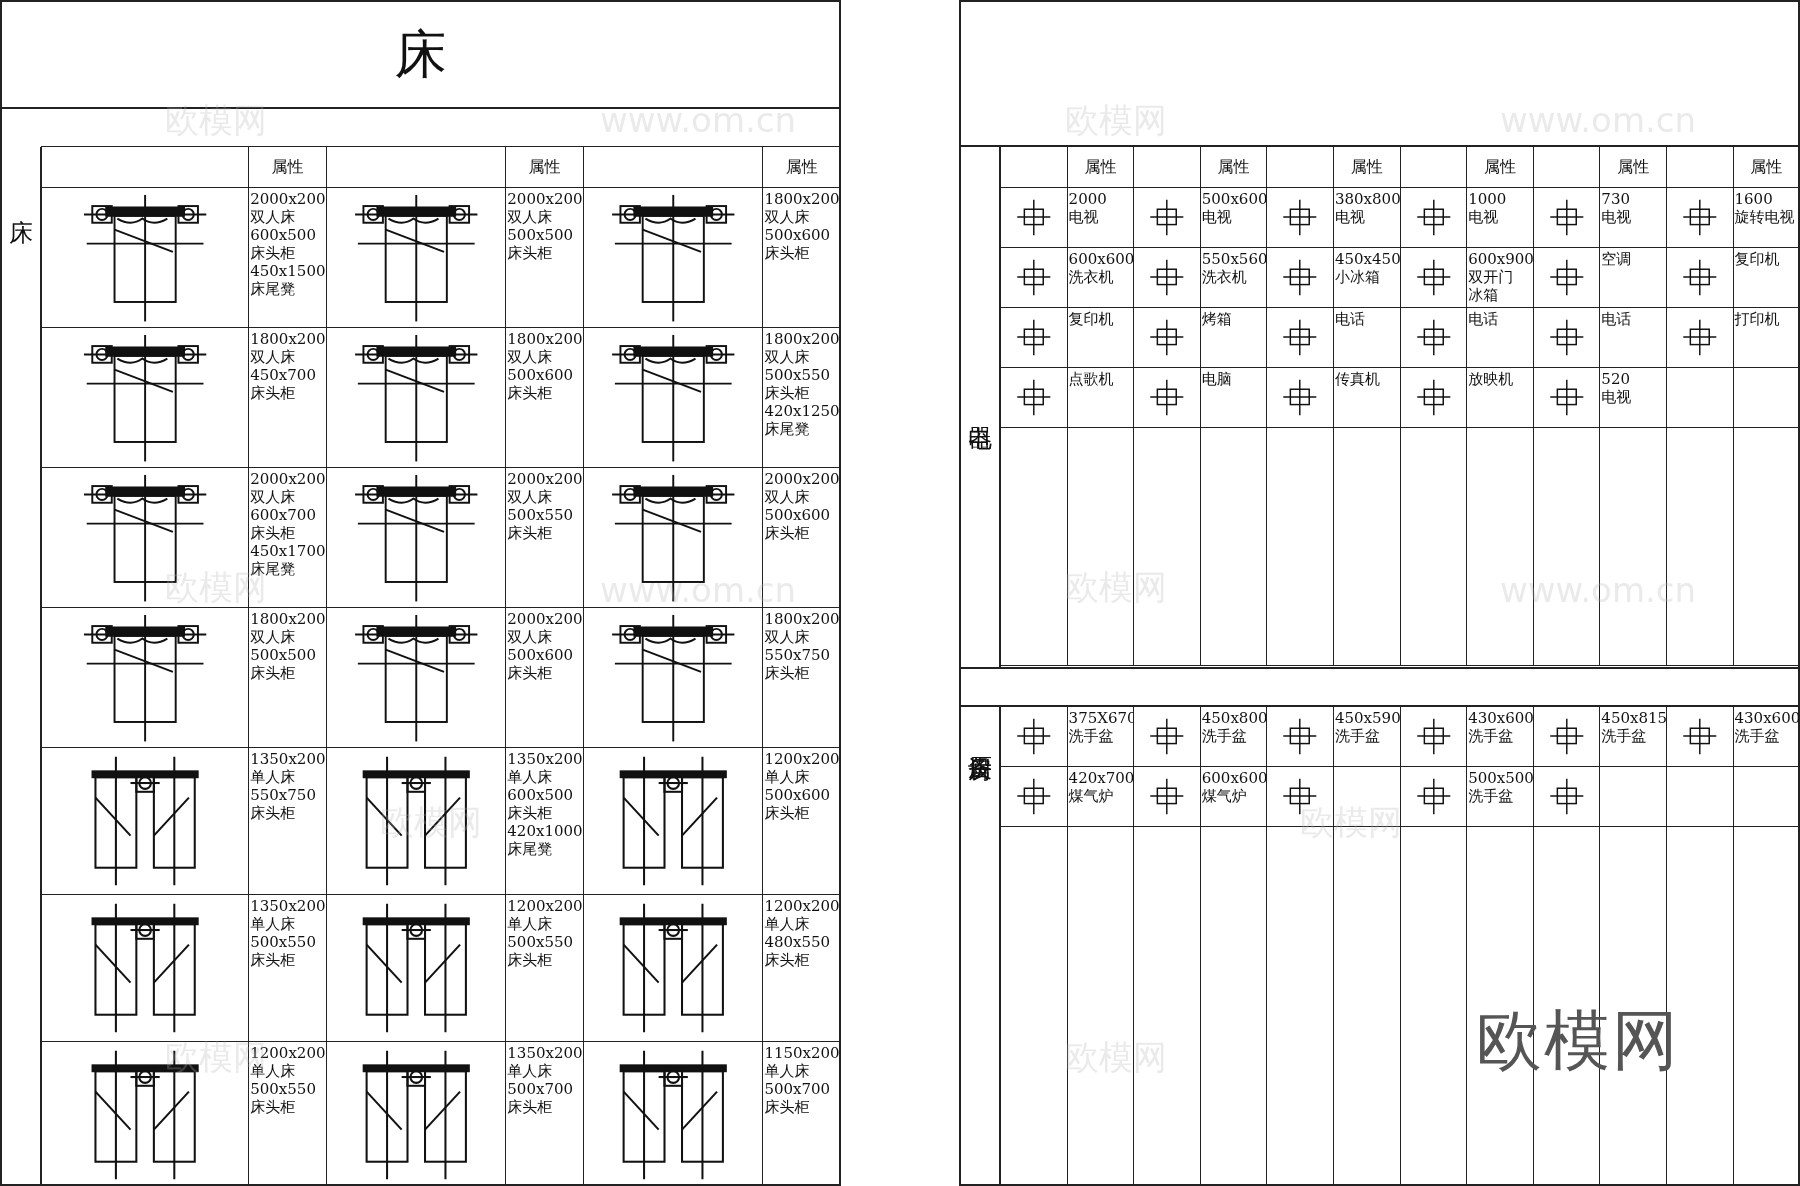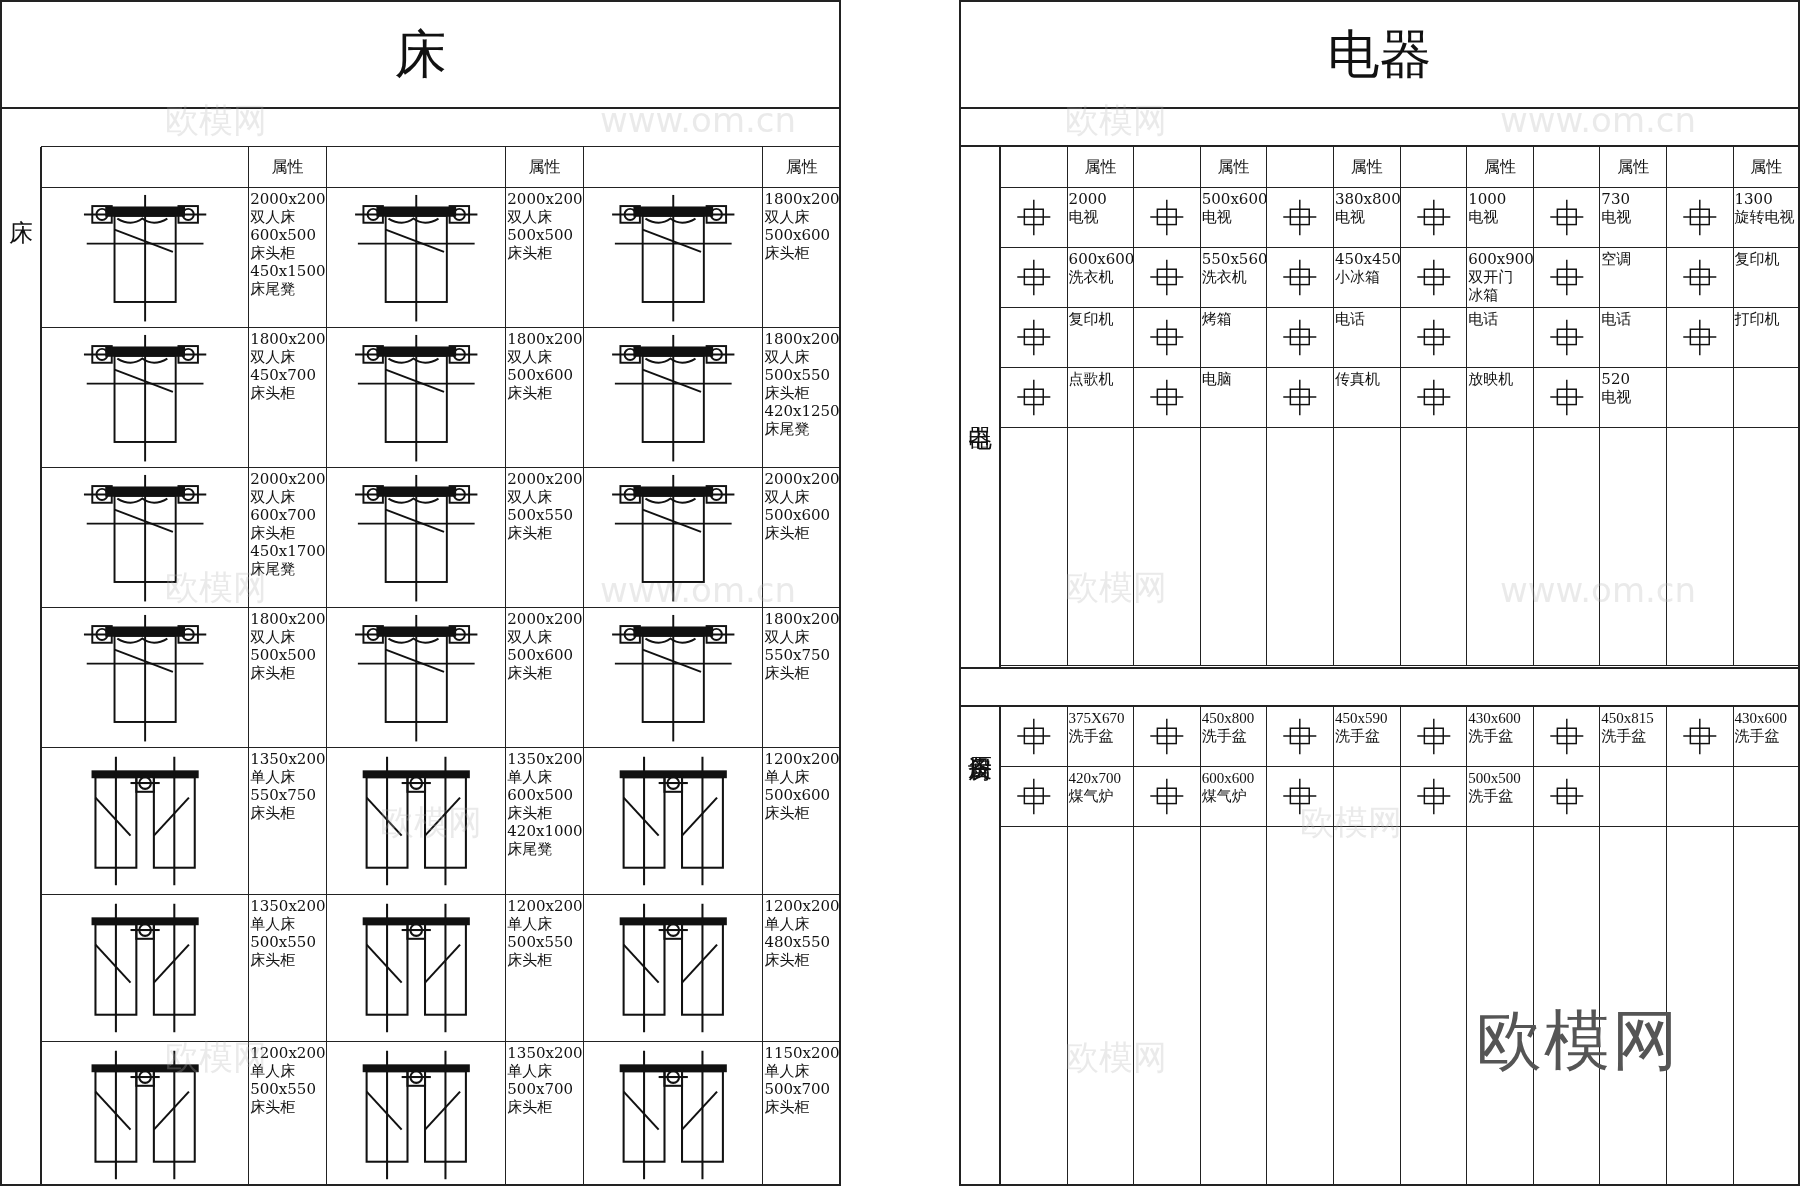--- a/index.html
+++ b/index.html
@@ -455,21 +455,20 @@
           <td class="attr">1150x2000
 单人床
 500x700
 床头柜</td>
         </tr>
       </tbody>
     </table>
 </div>
 
 <div class="panel" id="right">
-  <div class="title">电器</div>
   <div class="subrow"></div>
   <div class="side" style="top:145px;height:520px;justify-content:center;">
     <span style="line-height:40px;writing-mode:vertical-rl;">电器</span>
   </div>
   <table class="grid" id="appgrid" style="left:39px;top:144px;width:800px;">
       <colgroup>
         <col style="width:66.6px">
         <col style="width:66.6px">
         <col style="width:66.6px">
         <col style="width:66.6px">
@@ -543,21 +542,21 @@
           </td>
           <td class="attr">730
 电视</td>
           <td class="sym">
             <svg viewBox="0 0 100 100" fill="none" stroke="#111" stroke-width="2.5">
               <rect x="34" y="36" width="32" height="26"></rect>
               <line x1="50" y1="20" x2="50" y2="80"></line>
               <line x1="22" y1="49" x2="78" y2="49"></line>
             </svg>
           </td>
-          <td class="attr">1300
+          <td class="attr">1600
 旋转电视</td>
         </tr>
         <tr style="height:60px">
           <td class="sym">
             <svg viewBox="0 0 100 100" fill="none" stroke="#111" stroke-width="2.5">
               <rect x="34" y="36" width="32" height="26"></rect>
               <line x1="50" y1="20" x2="50" y2="80"></line>
               <line x1="22" y1="49" x2="78" y2="49"></line>
             </svg>
           </td>
@@ -716,21 +715,21 @@
           <td></td>
           <td></td>
           <td></td>
         </tr>
       </tbody>
     </table>
   <div style="position:absolute;left:0;right:0;top:665px;height:40px;border-top:2px solid #222;border-bottom:2px solid #222;box-sizing:border-box;"></div>
   <div class="side" style="top:705px;height:479px;padding-top:30px;">
     <span style="line-height:40px;writing-mode:vertical-rl;">厨房设备</span>
   </div>
-  <table class="grid" id="kitgrid" style="left:39px;top:704px;width:800px;font-family:Liberation Serif, serif;">
+  <table class="grid" id="kitgrid" style="left:39px;top:704px;width:800px;">
       <colgroup>
         <col style="width:66.6px">
         <col style="width:66.6px">
         <col style="width:66.6px">
         <col style="width:66.6px">
         <col style="width:66.6px">
         <col style="width:66.6px">
         <col style="width:66.6px">
         <col style="width:66.6px">
         <col style="width:66.6px">

